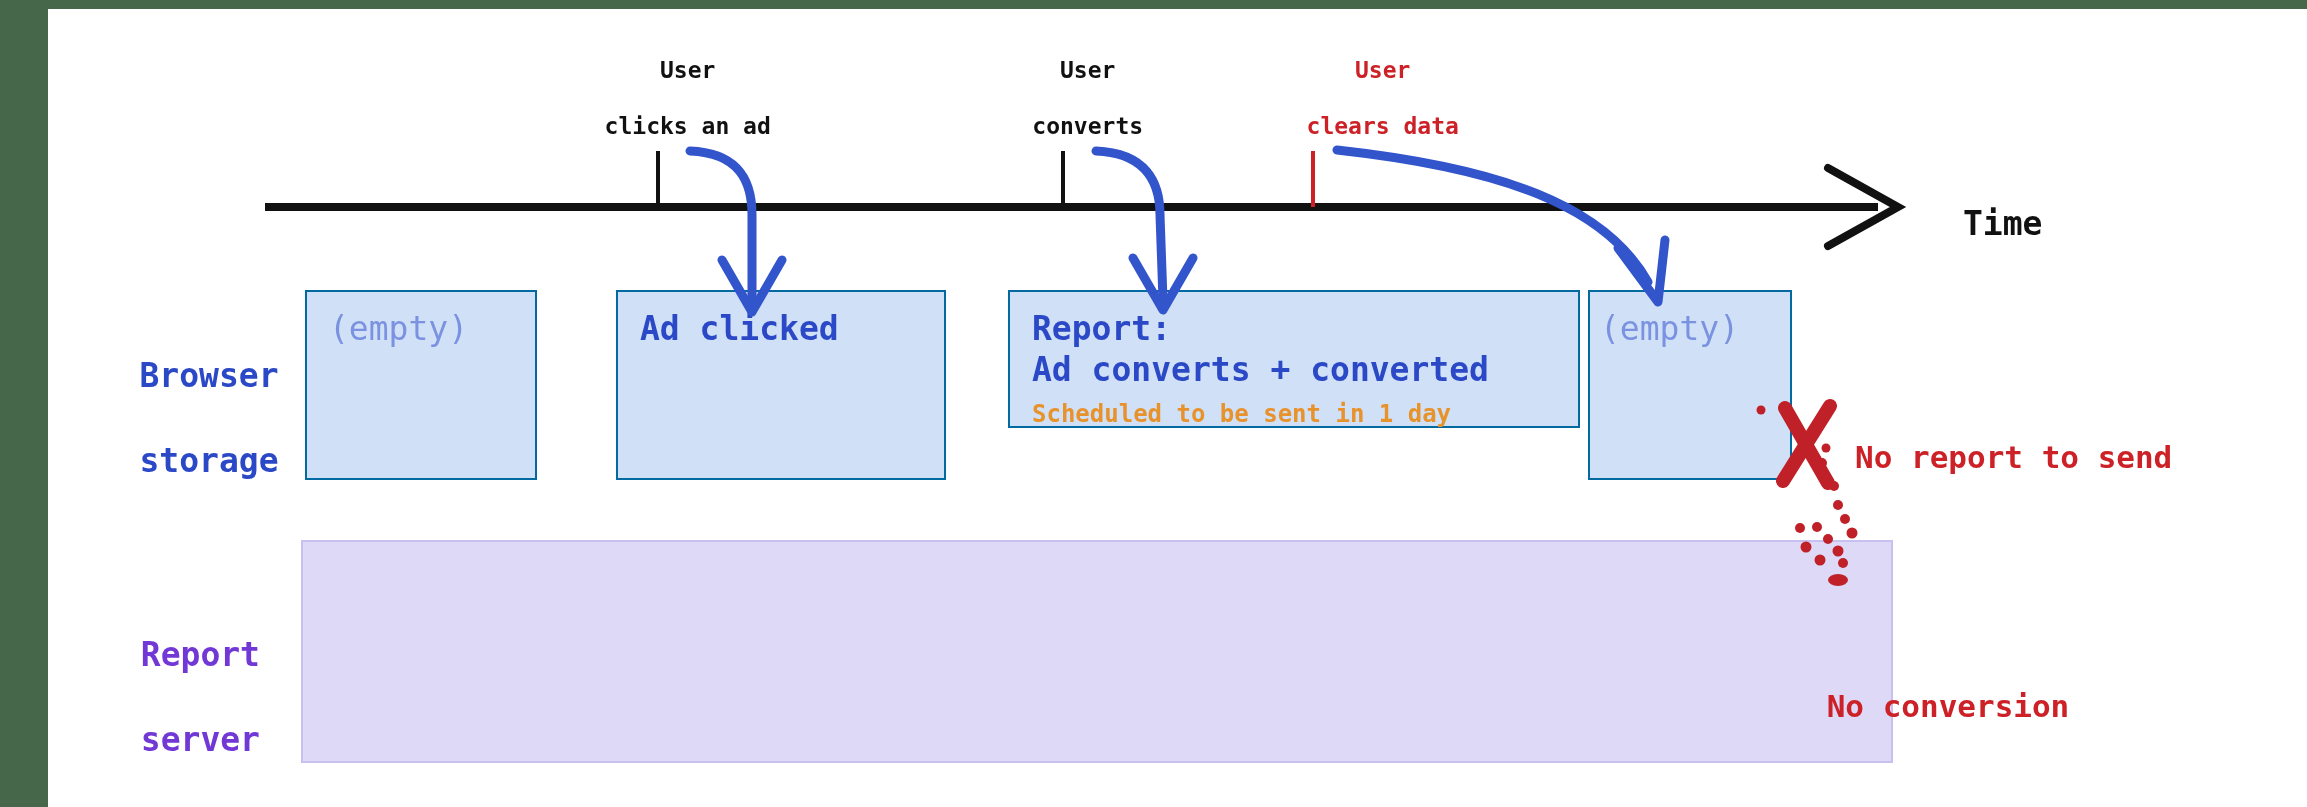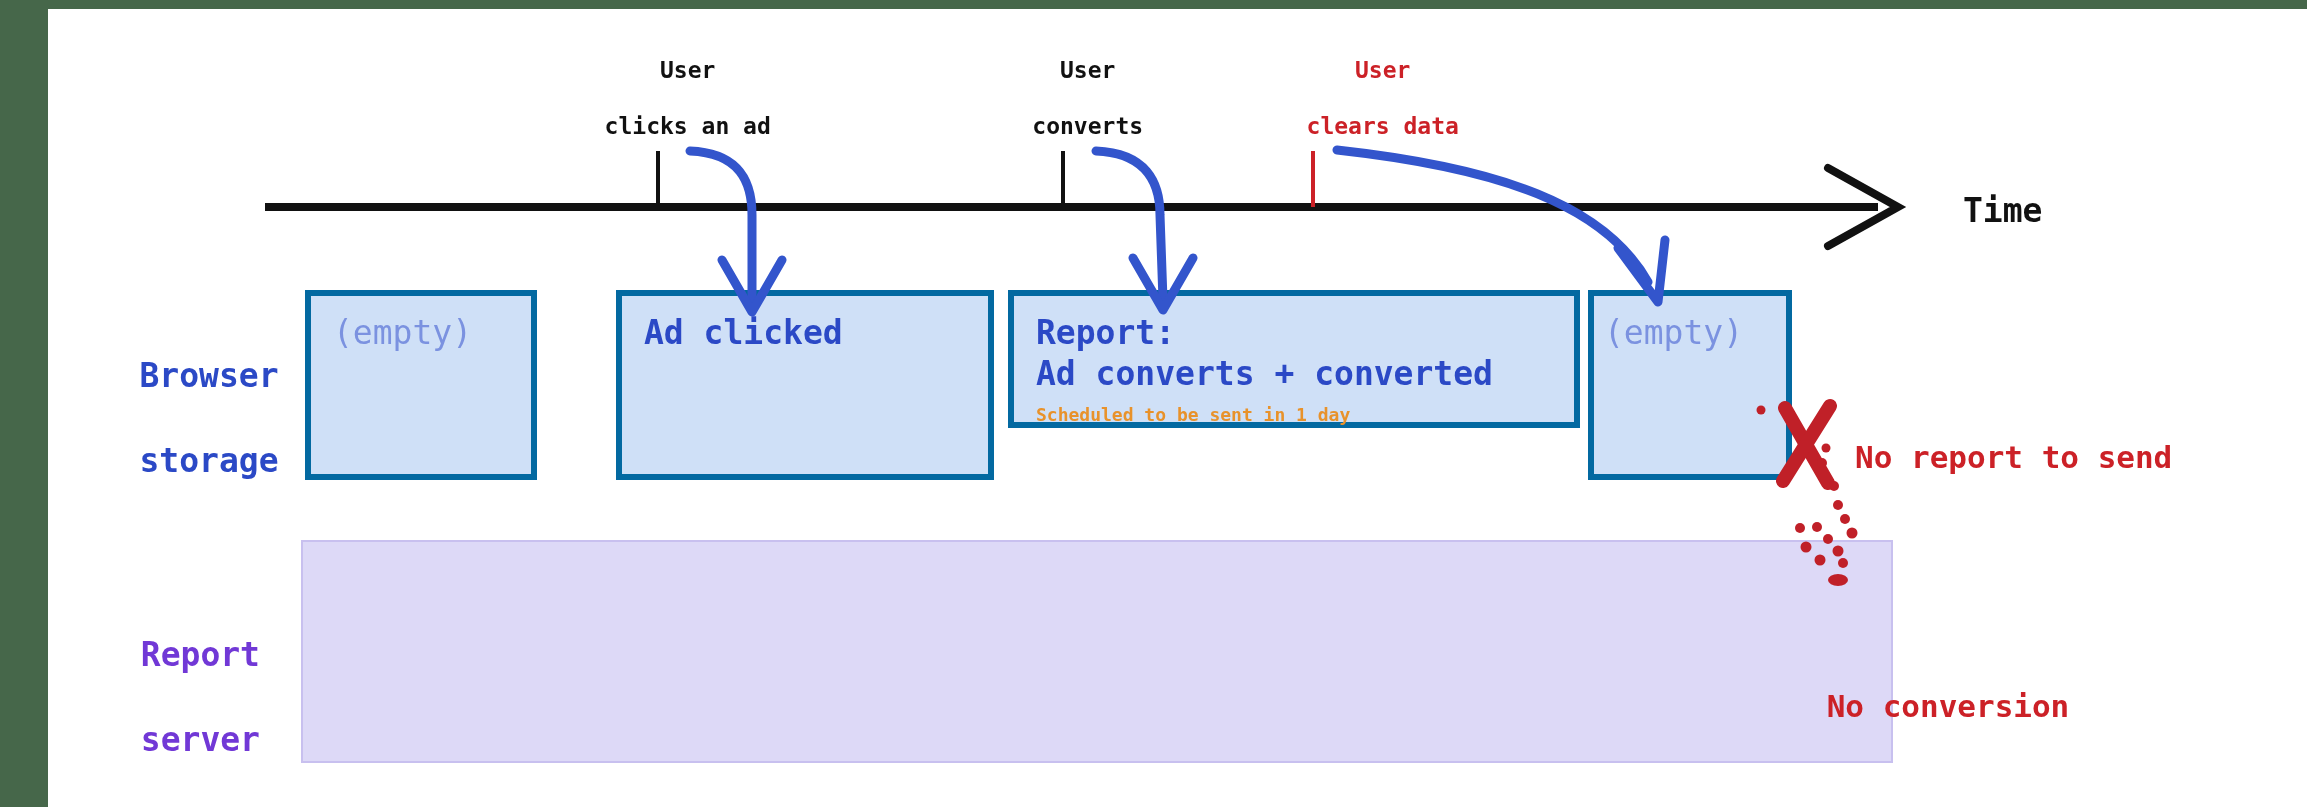--- a/index.html
+++ b/index.html
@@ -27,28 +27,28 @@
   .time-label{font-size:33px;font-weight:700;color:#111111;}
 
   .row-label{font-size:33px;font-weight:700;line-height:1.28;text-align:right;}
   .row-label.browser{color:#2b49c6;}
   .row-label.adtech{color:#7138d6;}
 
   
   .sbox{
     position:absolute;
     background:#cfe0f7;
-    border:6px solid #0369a1;
+    border:2px solid #0369a1;
     box-sizing:border-box;
     text-align:center;
   }
   .sbox .line{position:absolute;white-space:pre;}
   .empty-txt{font-size:33px;font-weight:400;color:#7b92e0;}
   .blue-strong{font-size:33px;font-weight:700;color:#2b49c6;}
-  .orange-small{font-size:18px;font-weight:700;color:#e8922b;}
+  .orange-small{font-size:24px;font-weight:700;color:#e8922b;}
 
   .pbox{
     position:absolute;
     background:#ddd9f7;
     border:2px solid #c8c0ef;
     box-sizing:border-box;
   }
 
   .red-note{font-size:31px;font-weight:700;color:#cc2127;line-height:1.28;margin-top:15px;}
 
@@ -80,27 +80,27 @@
   <div class="txt row-label browser" style="left:60px;top:313px;width:200px;">
     <span>Browser</span><br>
     <span>storage</span>
   </div>
 
   <div class="txt row-label adtech" style="left:60px;top:592px;width:200px;">
     <span>Report</span><br>
     <span>server</span>
   </div>
 
-  <div class="txt time-label" style="left:1963px;top:191px;">Time</div>
+  <div class="txt time-label" style="left:1963px;top:204px;">Time</div>
 
   <div class="sbox" style="left:305px;top:290px;width:232px;height:190px;">
     <span class="line empty-txt" style="left:22px;top:17px;">(empty)</span>
   </div>
 
-  <div class="sbox" style="left:616px;top:290px;width:378px;height:190px;">
+  <div class="sbox" style="left:616px;top:290px;width:330px;height:190px;">
     <span class="line blue-strong" style="left:22px;top:17px;">Ad clicked</span>
   </div>
 
   <div class="sbox" style="left:1008px;top:290px;width:572px;height:138px;">
     <span class="line blue-strong" style="left:22px;top:17px;">Report:</span>
     <span class="line blue-strong" style="left:22px;top:58px;">Ad converts + converted</span>
     <span class="line orange-small" style="left:22px;top:108px;">Scheduled to be sent in 1 day</span>
   </div>
 
   <div class="sbox" style="left:1588px;top:290px;width:204px;height:190px;">

